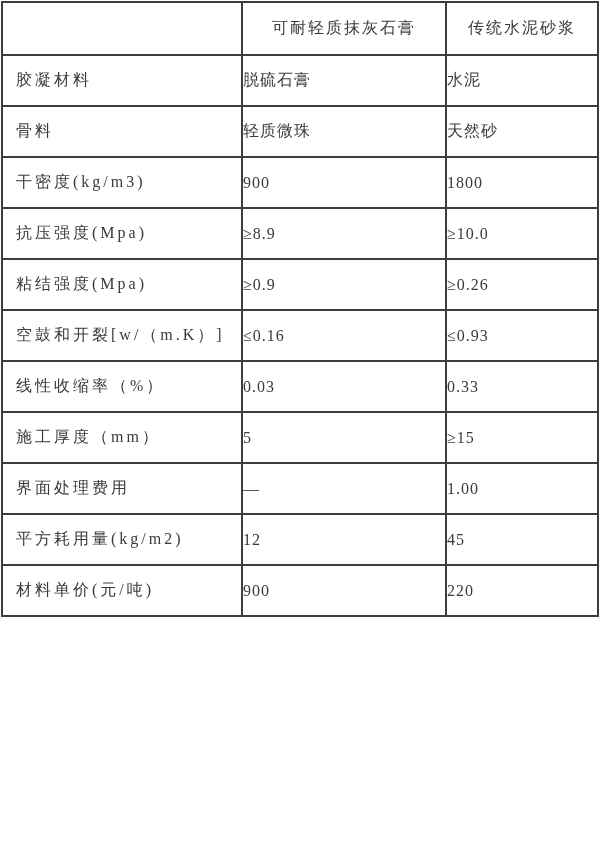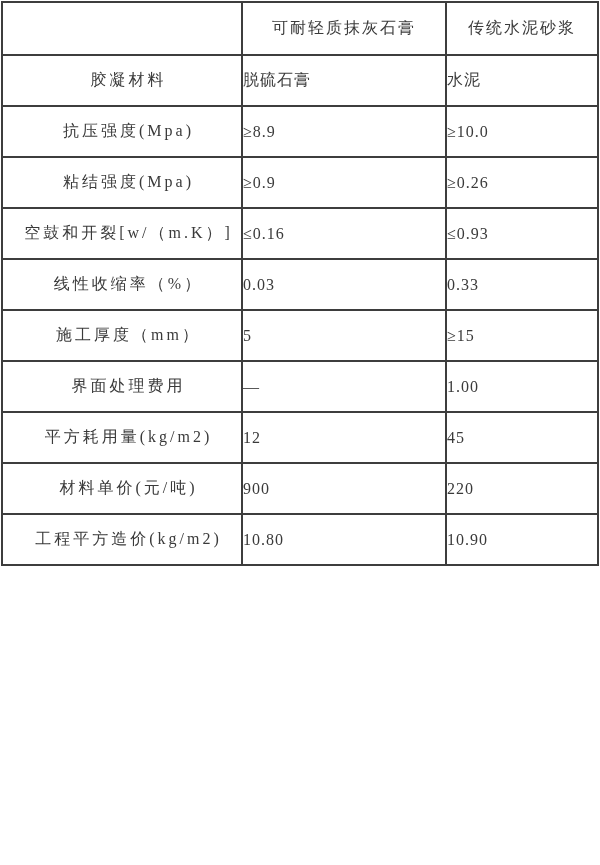--- a/index.html
+++ b/index.html
@@ -37,21 +37,21 @@
     overflow: hidden;
     white-space: nowrap;
     margin-left: 33px;
   }
   table.spec-table thead th {
     height: 53px;
     text-align: center;
     letter-spacing: 2px;
   }
   table.spec-table tbody th.row-label {
-    text-align: center;
+    text-align: left;
     padding-left: 13px;
     letter-spacing: 3px;
   }
   table.spec-table td.row-value {
     text-align: left;
     letter-spacing: 1px;
   }
 </style>
 </head>
 <body>
@@ -68,20 +68,30 @@
         <th></th>
         <th>可耐轻质抹灰石膏</th>
         <th>传统水泥砂浆</th>
       </tr>
     </thead>
     <tbody>
         <tr>
           <th class="row-label">胶凝材料</th>
           <td class="row-value">脱硫石膏</td>
           <td class="row-value">水泥</td>
+        </tr>
+        <tr>
+          <th class="row-label">骨料</th>
+          <td class="row-value">轻质微珠</td>
+          <td class="row-value">天然砂</td>
+        </tr>
+        <tr>
+          <th class="row-label">干密度(kg/m3)</th>
+          <td class="row-value">900</td>
+          <td class="row-value">1800</td>
         </tr>
         <tr>
           <th class="row-label">抗压强度(Mpa)</th>
           <td class="row-value">≥8.9</td>
           <td class="row-value">≥10.0</td>
         </tr>
         <tr>
           <th class="row-label">粘结强度(Mpa)</th>
           <td class="row-value">≥0.9</td>
           <td class="row-value">≥0.26</td>
@@ -109,20 +119,15 @@
         <tr>
           <th class="row-label">平方耗用量(kg/m2)</th>
           <td class="row-value">12</td>
           <td class="row-value">45</td>
         </tr>
         <tr>
           <th class="row-label">材料单价(元/吨)</th>
           <td class="row-value">900</td>
           <td class="row-value">220</td>
         </tr>
-        <tr>
-          <th class="row-label">工程平方造价(kg/m2)</th>
-          <td class="row-value">10.80</td>
-          <td class="row-value">10.90</td>
-        </tr>
       </tbody>
   </table>
 </div>
 
 </body></html>

